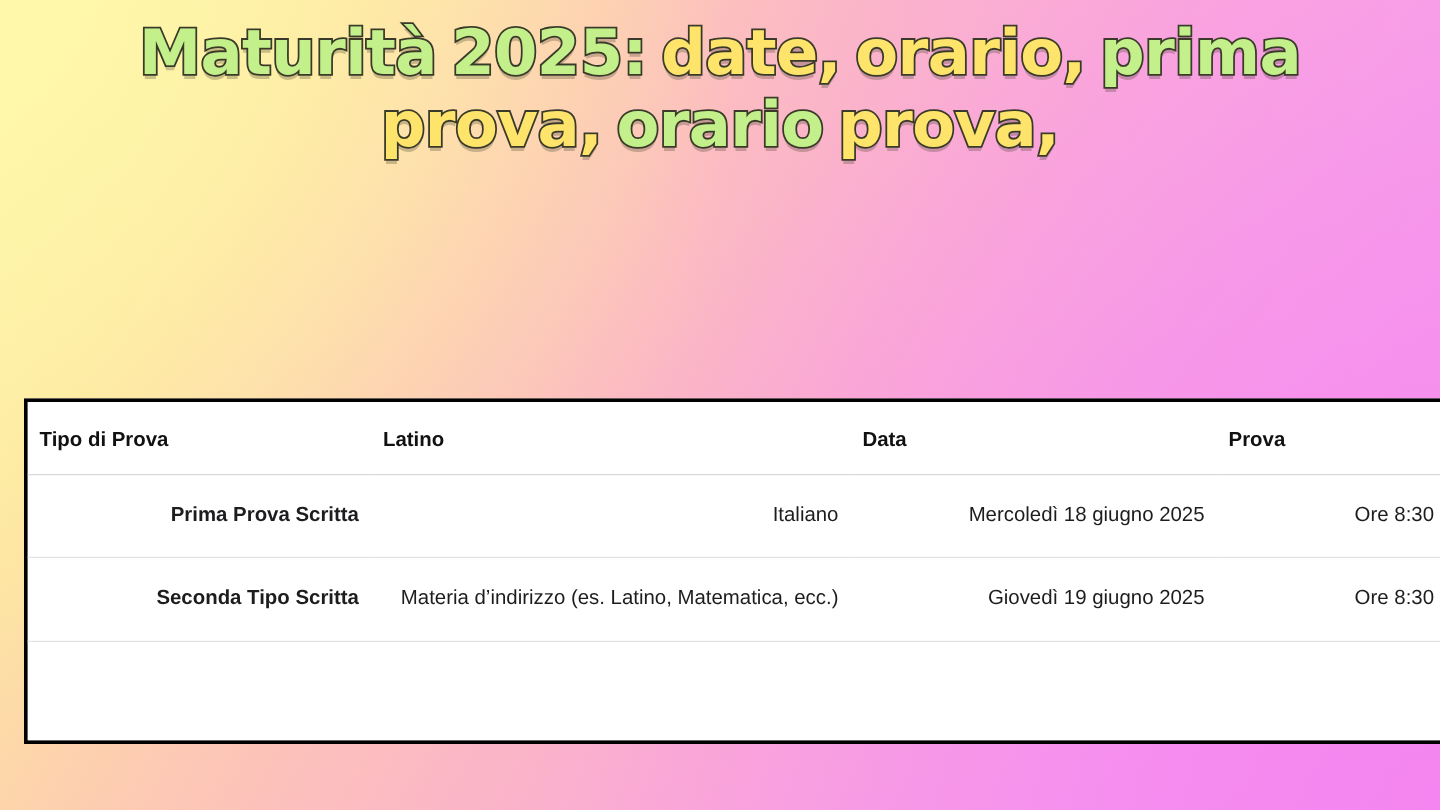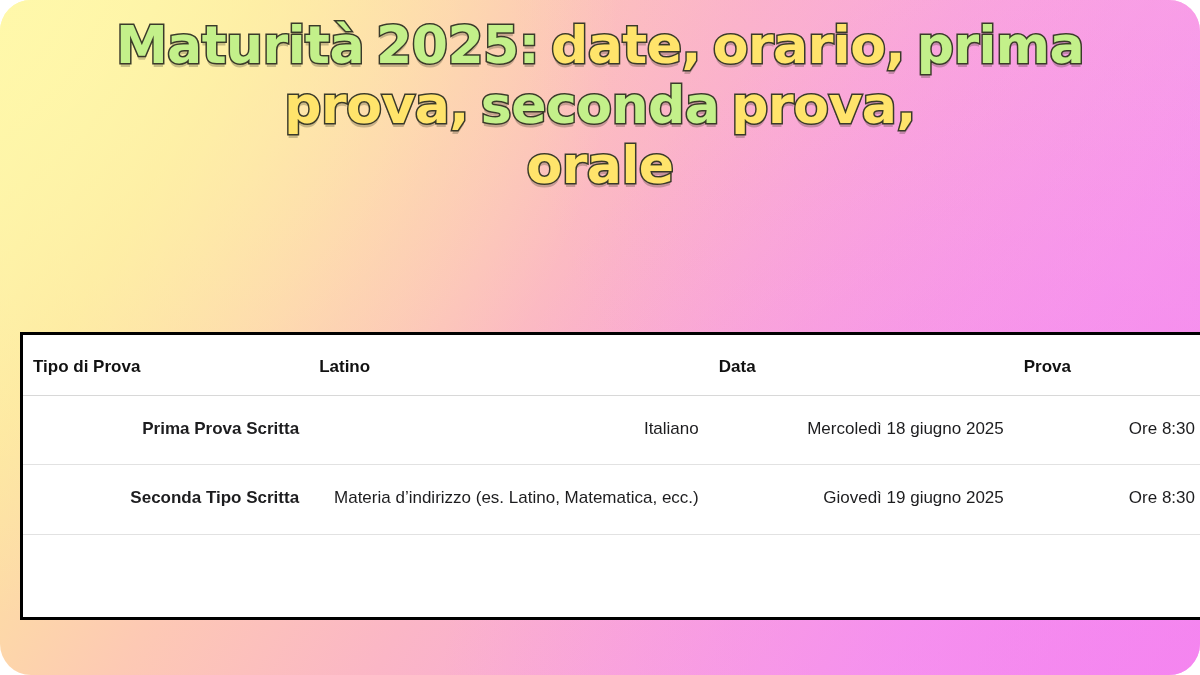--- a/index.html
+++ b/index.html
@@ -20,21 +20,20 @@
     background:
       linear-gradient(120deg,
         #fdf6a8 0%,
         #fde3a0 16%,
         #fdc9b4 32%,
         #fbb6c6 48%,
         #f9a8da 64%,
         #f59cec 80%,
         #f18cf0 100%);
     overflow: hidden;
-    border-radius: 31px;
   }
   .page::after {
     content: "";
     position: absolute;
     inset: 0;
     background:
       radial-gradient(circle at 0% 0%, rgba(255,248,170,0.95) 0%, rgba(255,248,170,0) 45%),
       radial-gradient(circle at 100% 100%, rgba(246,130,240,0.75) 0%, rgba(246,130,240,0) 55%),
       radial-gradient(circle at 100% 0%, rgba(250,160,230,0.55) 0%, rgba(250,160,230,0) 50%);
     pointer-events: none;
@@ -104,21 +103,21 @@
   th.col-date,   td.col-date   { width: 300px; }
   th.col-time,   td.col-time   { width: 180px; padding-right: 18px; }
   .spacer-row td { height: 40px; border-bottom: none; }
 </style>
 </head>
 <body>
 
 <div class="page">
 
   <div class="headline">
-    <span class="w green">Maturità</span><span class="w green">2025:</span><span class="w yellow">date,</span><span class="w yellow">orario,</span><span class="w green">prima</span><br><span class="w yellow">prova,</span><span class="w green">seconda</span><span class="w yellow">prova,</span><br><span class="w yellow">orale</span>
+    <span class="w green">Maturità</span><span class="w green">2025:</span><span class="w yellow">date,</span><span class="w yellow">orario,</span><span class="w green">prima</span><br><span class="w yellow">prova,</span><span class="w green">orario</span><span class="w yellow">prova,</span><br>
   </div>
 
   <div class="table-wrap">
     <table class="exam-table">
       <thead>
         <tr>
           <th class="col-type">Tipo di Prova</th>
           <th class="col-subject">Latino</th>
           <th class="col-date">Data</th>
           <th class="col-time">Prova</th>

